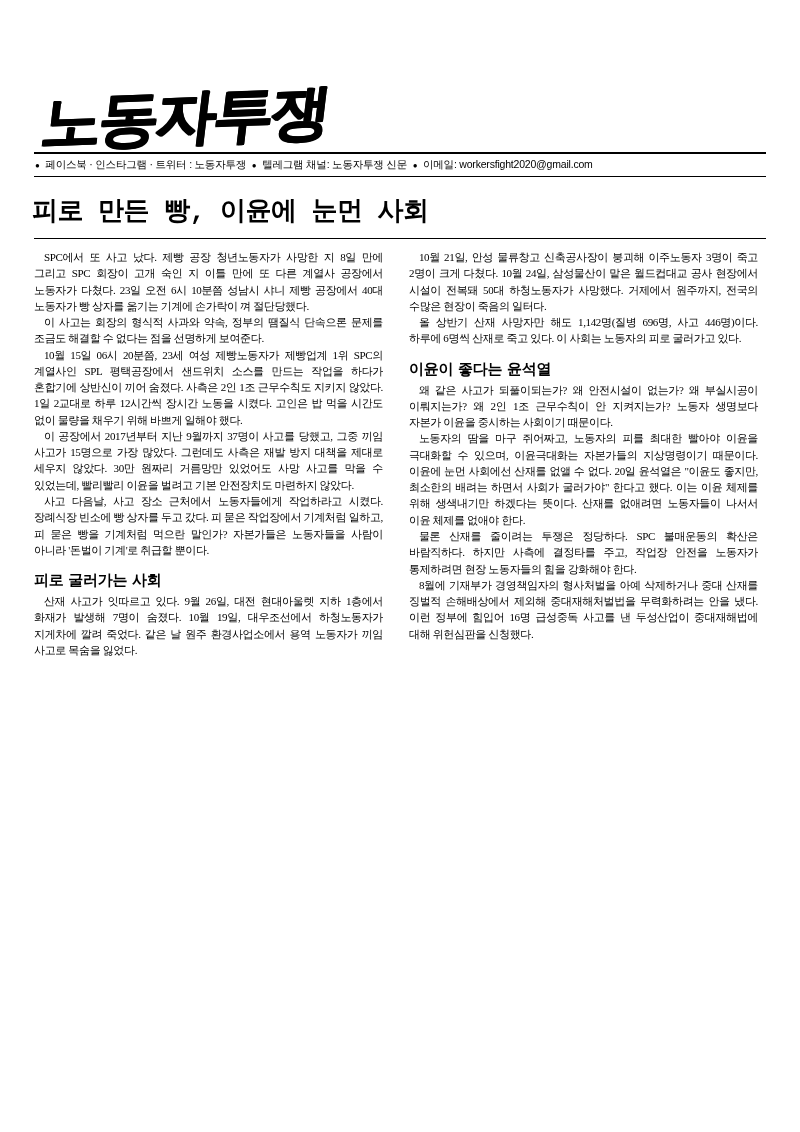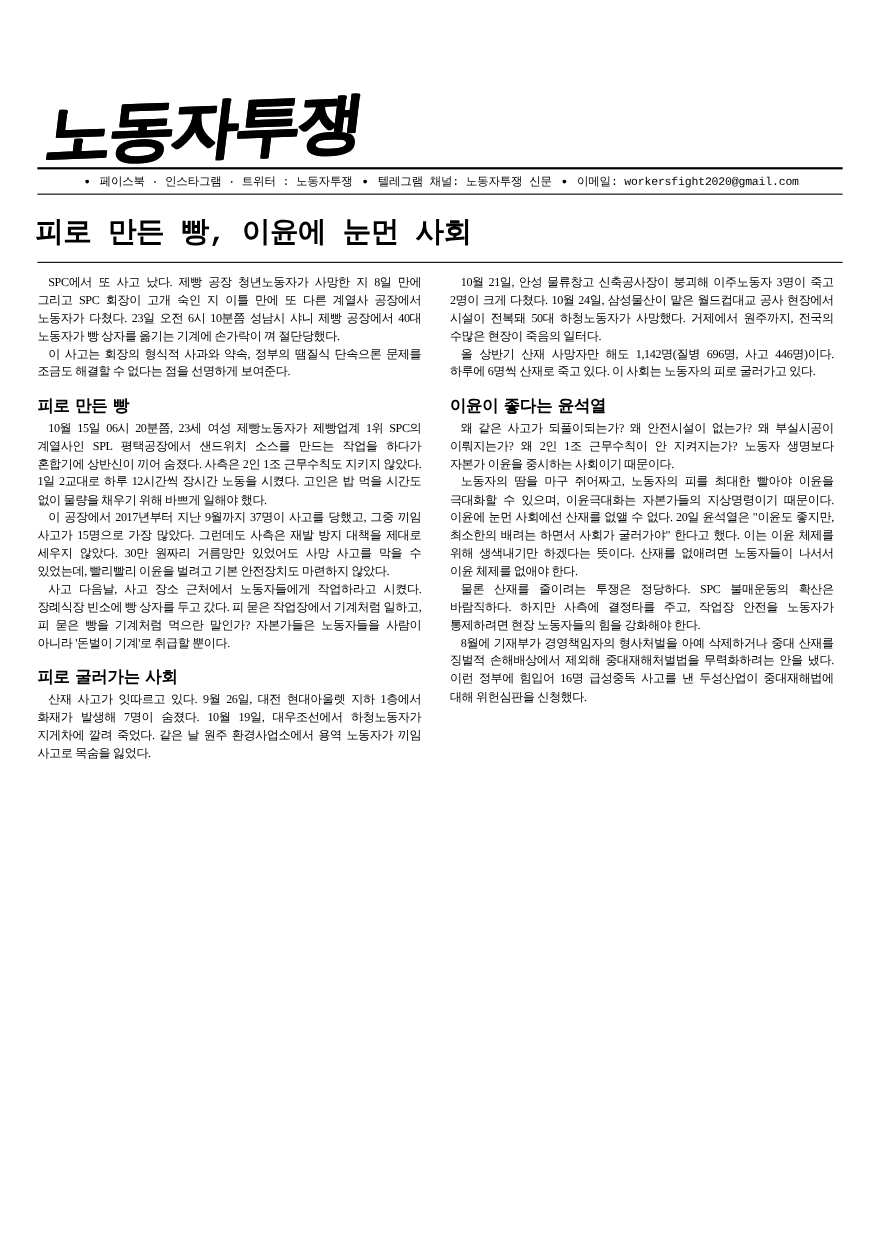--- a/index.html
+++ b/index.html
@@ -64,23 +64,23 @@
     letter-spacing: 0px;
     font-family: "Liberation Serif", serif;
   }
 
   
   .rule-thick {
     border-top: 2.5px solid #000;
     margin: 4px 2px 0 2px;
   }
   .contact-strip {
-    text-align: center;
+    text-align: left;
     font-size: 10.5px;
-    font-family: Liberation Mono, monospace;
+    font-family: Liberation Sans, sans-serif;
     letter-spacing: -0.2px;
     padding: 4px 0 4px 0;
     white-space: nowrap;
   }
   .contact-strip .sep {
     padding: 0 3px;
     font-size: 8px;
     vertical-align: middle;
   }
   .contact-strip .item { white-space: nowrap; }
@@ -159,21 +159,20 @@
 
   <div class="headline">피로 만든 빵, 이윤에 눈먼 사회</div>
 
   <div class="rule-headline"></div>
 
   <div class="columns">
 
     <div class="col">
       <p>SPC에서 또 사고 났다. 제빵 공장 청년노동자가 사망한 지 8일 만에 그리고 SPC 회장이 고개 숙인 지 이틀 만에 또 다른 계열사 공장에서 노동자가 다쳤다. 23일 오전 6시 10분쯤 성남시 샤니 제빵 공장에서 40대 노동자가 빵 상자를 옮기는 기계에 손가락이 껴 절단당했다.</p>
       <p>이 사고는 회장의 형식적 사과와 약속, 정부의 땜질식 단속으론 문제를 조금도 해결할 수 없다는 점을 선명하게 보여준다.</p>
-      <h2>피로 만든 빵</h2>
       <p>10월 15일 06시 20분쯤, 23세 여성 제빵노동자가 제빵업계 1위 SPC의 계열사인 SPL 평택공장에서 샌드위치 소스를 만드는 작업을 하다가 혼합기에 상반신이 끼어 숨졌다. 사측은 2인 1조 근무수칙도 지키지 않았다. 1일 2교대로 하루 12시간씩 장시간 노동을 시켰다. 고인은 밥 먹을 시간도 없이 물량을 채우기 위해 바쁘게 일해야 했다.</p>
       <p>이 공장에서 2017년부터 지난 9월까지 37명이 사고를 당했고, 그중 끼임 사고가 15명으로 가장 많았다. 그런데도 사측은 재발 방지 대책을 제대로 세우지 않았다. 30만 원짜리 거름망만 있었어도 사망 사고를 막을 수 있었는데, 빨리빨리 이윤을 벌려고 기본 안전장치도 마련하지 않았다.</p>
       <p>사고 다음날, 사고 장소 근처에서 노동자들에게 작업하라고 시켰다. 장례식장 빈소에 빵 상자를 두고 갔다. 피 묻은 작업장에서 기계처럼 일하고, 피 묻은 빵을 기계처럼 먹으란 말인가? 자본가들은 노동자들을 사람이 아니라 '돈벌이 기계'로 취급할 뿐이다.</p>
       <h2>피로 굴러가는 사회</h2>
       <p>산재 사고가 잇따르고 있다. 9월 26일, 대전 현대아울렛 지하 1층에서 화재가 발생해 7명이 숨졌다. 10월 19일, 대우조선에서 하청노동자가 지게차에 깔려 죽었다. 같은 날 원주 환경사업소에서 용역 노동자가 끼임 사고로 목숨을 잃었다.</p>
     </div>
 
     <div class="col">
       <p>10월 21일, 안성 물류창고 신축공사장이 붕괴해 이주노동자 3명이 죽고 2명이 크게 다쳤다. 10월 24일, 삼성물산이 맡은 월드컵대교 공사 현장에서 시설이 전복돼 50대 하청노동자가 사망했다. 거제에서 원주까지, 전국의 수많은 현장이 죽음의 일터다.</p>
       <p>올 상반기 산재 사망자만 해도 1,142명(질병 696명, 사고 446명)이다. 하루에 6명씩 산재로 죽고 있다. 이 사회는 노동자의 피로 굴러가고 있다.</p>

